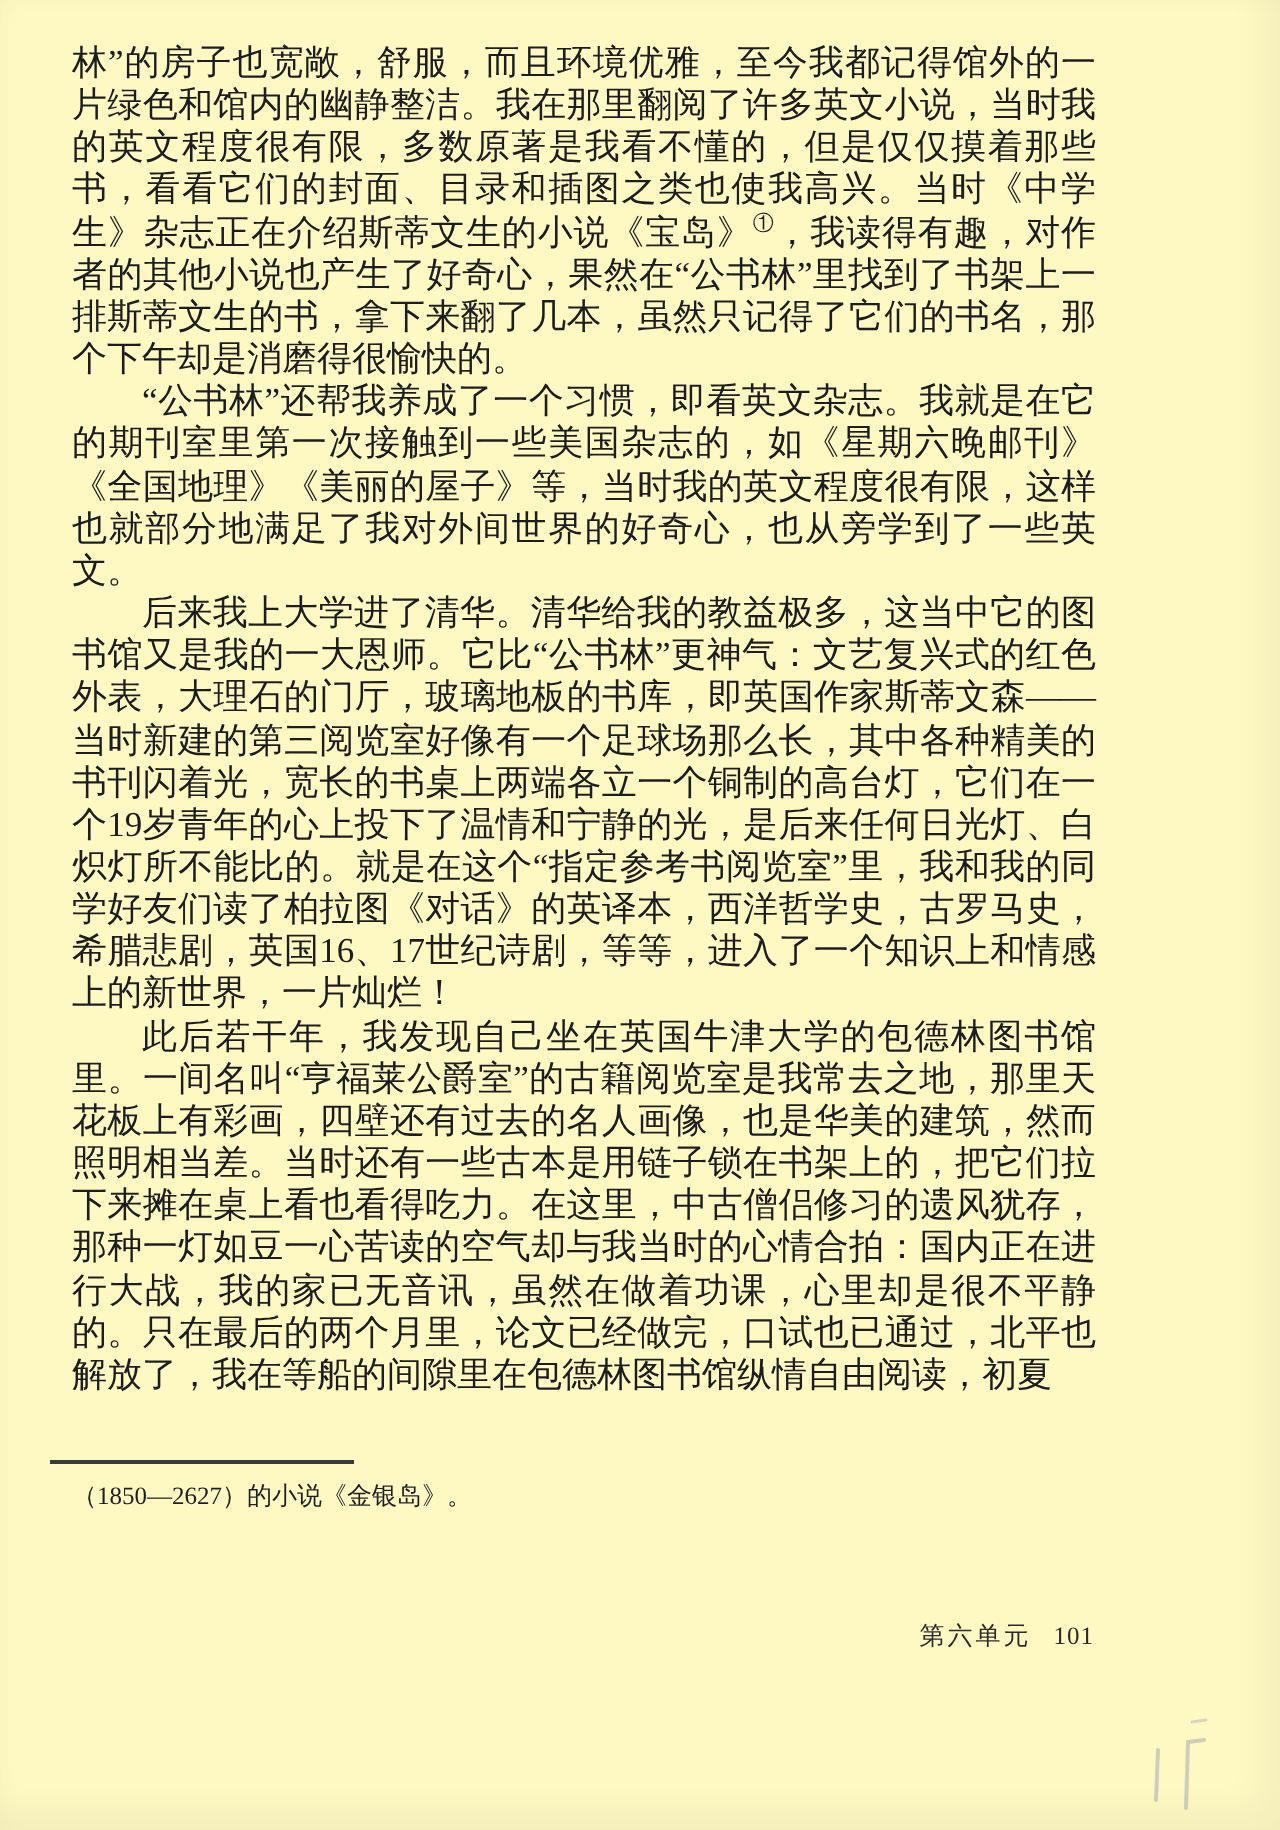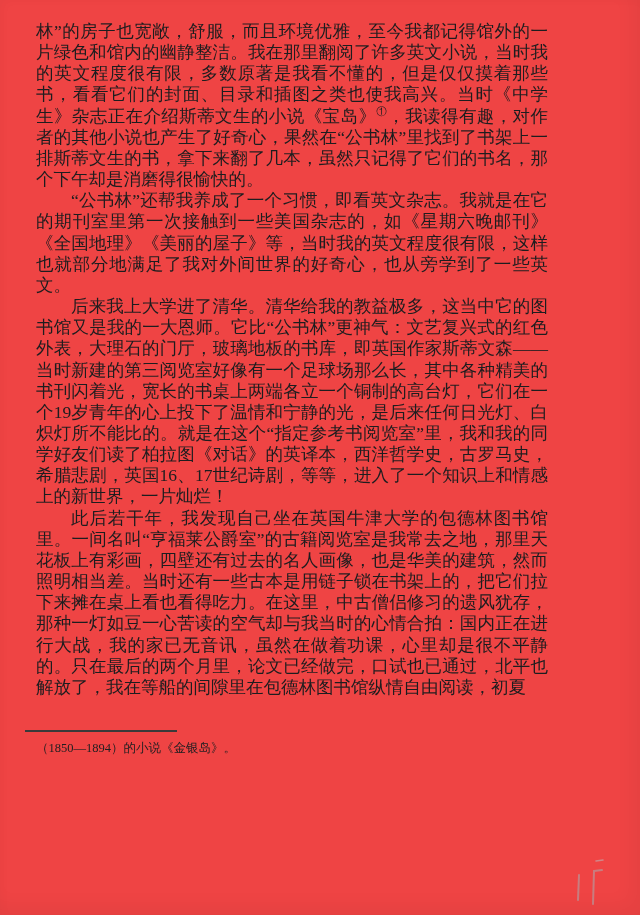--- a/index.html
+++ b/index.html
@@ -5,21 +5,21 @@
   html, body { margin: 0; padding: 0; }
   body {
     width: 640px; height: 915px;
     font-family: "Liberation Serif", "DejaVu Serif", serif;
     background: #f6f6f4;
     overflow: hidden;
   }
   .scan-page {
     position: relative;
     width: 640px; height: 915px;
-    background: #ef4444;
+    background: #fef9c3;
     box-shadow: inset -8px -10px 18px rgba(0,0,0,0.045), inset 4px 2px 10px rgba(0,0,0,0.015);
   }
   .text-block {
     position: absolute;
     top: 21px; left: 36px; width: 512px;
     font-size: 17.5px;
     line-height: 21.15px;
     color: #1d1d1f;
     text-align: justify;
     text-justify: inter-character;
@@ -71,23 +71,26 @@
 
   <main class="text-block">
     <p class="para continuation"><span>林”的房子也宽敞，舒服，而且环境优雅，至今我都记得馆外的一片绿色和馆内的幽静整洁。我在那里翻阅了许多英文小说，当时我的英文程度很有限，多数原著是我看不懂的，但是仅仅摸着那些书，看看它们的封面、目录和插图之类也使我高兴。当时《中学生》杂志正在介绍斯蒂文生的小说《宝岛》</span><sup class="fnref">①</sup><span>，我读得有趣，对作者的其他小说也产生了好奇心，果然在“公书林”里找到了书架上一排斯蒂文生的书，拿下来翻了几本，虽然只记得了它们的书名，那个下午却是消磨得很愉快的。</span></p>
     <p class="para">“公书林”还帮我养成了一个习惯，即看英文杂志。我就是在它的期刊室里第一次接触到一些美国杂志的，如《星期六晚邮刊》《全国地理》《美丽的屋子》等，当时我的英文程度很有限，这样也就部分地满足了我对外间世界的好奇心，也从旁学到了一些英文。</p>
     <p class="para">后来我上大学进了清华。清华给我的教益极多，这当中它的图书馆又是我的一大恩师。它比“公书林”更神气：文艺复兴式的红色外表，大理石的门厅，玻璃地板的书库，即英国作家斯蒂文森——当时新建的第三阅览室好像有一个足球场那么长，其中各种精美的书刊闪着光，宽长的书桌上两端各立一个铜制的高台灯，它们在一个19岁青年的心上投下了温情和宁静的光，是后来任何日光灯、白炽灯所不能比的。就是在这个“指定参考书阅览室”里，我和我的同学好友们读了柏拉图《对话》的英译本，西洋哲学史，古罗马史，希腊悲剧，英国16、17世纪诗剧，等等，进入了一个知识上和情感上的新世界，一片灿烂！</p>
     <p class="para">此后若干年，我发现自己坐在英国牛津大学的包德林图书馆里。一间名叫“亨福莱公爵室”的古籍阅览室是我常去之地，那里天花板上有彩画，四壁还有过去的名人画像，也是华美的建筑，然而照明相当差。当时还有一些古本是用链子锁在书架上的，把它们拉下来摊在桌上看也看得吃力。在这里，中古僧侣修习的遗风犹存，那种一灯如豆一心苦读的空气却与我当时的心情合拍：国内正在进行大战，我的家已无音讯，虽然在做着功课，心里却是很不平静的。只在最后的两个月里，论文已经做完，口试也已通过，北平也解放了，我在等船的间隙里在包德林图书馆纵情自由阅读，初夏</p>
   </main>
 
   <div class="footnote-area">
     <div class="fn-rule"></div>
-    <p class="fn-line fn-line2">（1850—1894）的小说《金银岛》。</p>
+    <p class="fn-line fn-line2">（1850—2627）的小说《金银岛》。</p>
   </div>
 
+  <div class="page-footer">
+    <span class="unit">第六单元</span><span class="pagenum">101</span>
+  </div>
 
   <svg class="scan-artifact" viewBox="0 0 40 54" xmlns="http://www.w3.org/2000/svg">
     <line x1="9" y1="19" x2="8" y2="44" stroke="#a9acb1" stroke-width="2" stroke-linecap="round"></line>
     <line x1="24" y1="15" x2="23" y2="48" stroke="#a9acb1" stroke-width="2" stroke-linecap="round"></line>
     <line x1="24" y1="15" x2="32" y2="14" stroke="#a9acb1" stroke-width="2" stroke-linecap="round"></line>
     <line x1="26" y1="5" x2="33" y2="4" stroke="#b9bcc0" stroke-width="1.6" stroke-linecap="round"></line>
   </svg>
 
 </div>
 

